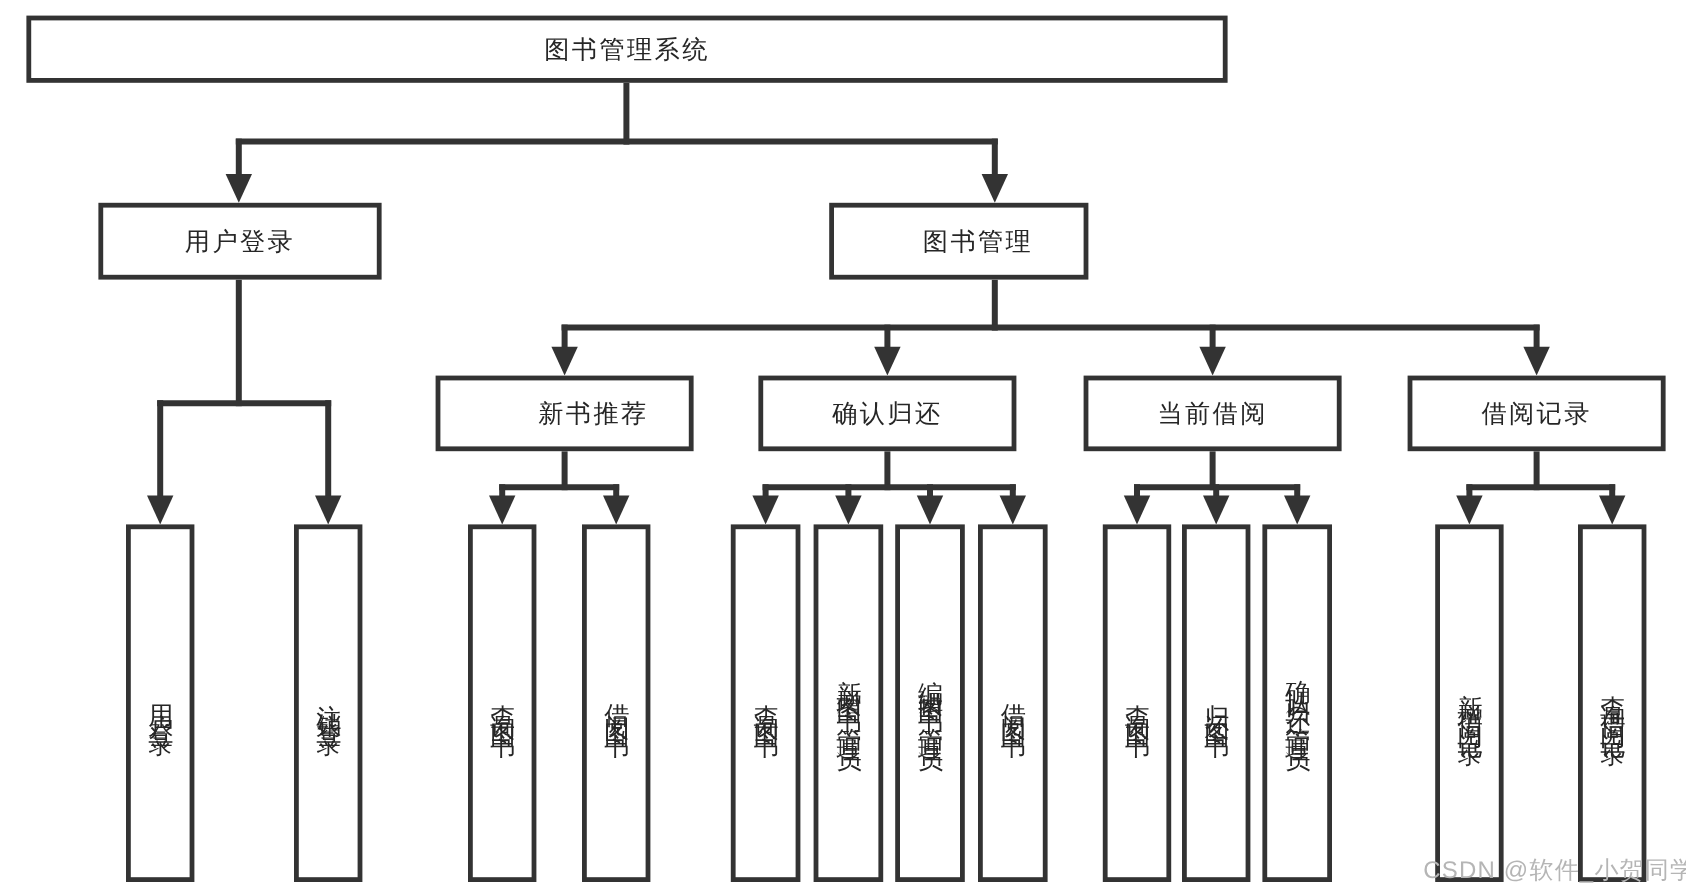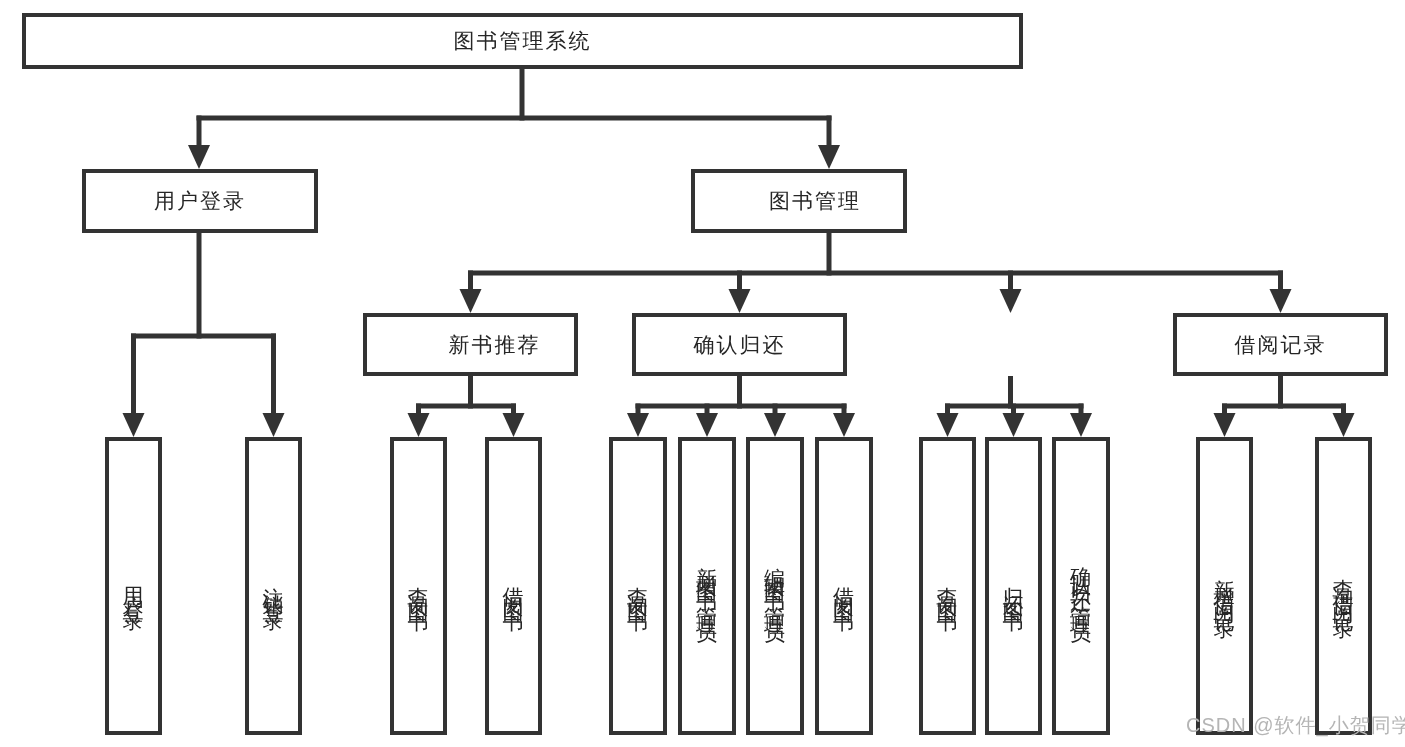--- a/index.html
+++ b/index.html
@@ -129,20 +129,21 @@
     </g>
   </svg>
 
   <div class="node h-node" style="left:22px; top:13px; width:1001px; height:56px;">图书管理系统</div>
 
   <div class="node h-node" style="left:82px; top:169px; width:236px; height:64px;">用户登录</div>
   <div class="node h-node" style="left:691px; top:169px; width:216px; height:64px;padding-left:32px;">图书管理</div>
 
   <div class="node h-node" style="left:363px; top:313px; width:215px; height:63px;padding-left:48px;">新书推荐</div>
   <div class="node h-node" style="left:632px; top:313px; width:215px; height:63px;">确认归还</div>
+  <div class="node h-node" style="left:903px; top:313px; width:215px; height:63px;">当前借阅</div>
   <div class="node h-node" style="left:1173px; top:313px; width:215px; height:63px;">借阅记录</div>
 
   <div class="node v-node" style="left:105px; top:437px; width:57px; height:298px;">
     <span class="vtext">用户登录</span>
   </div>
   <div class="node v-node" style="left:245px; top:437px; width:57px; height:298px;">
     <span class="vtext">注销登录</span>
   </div>
 
   <div class="node v-node" style="left:390px; top:437px; width:57px; height:298px;">

